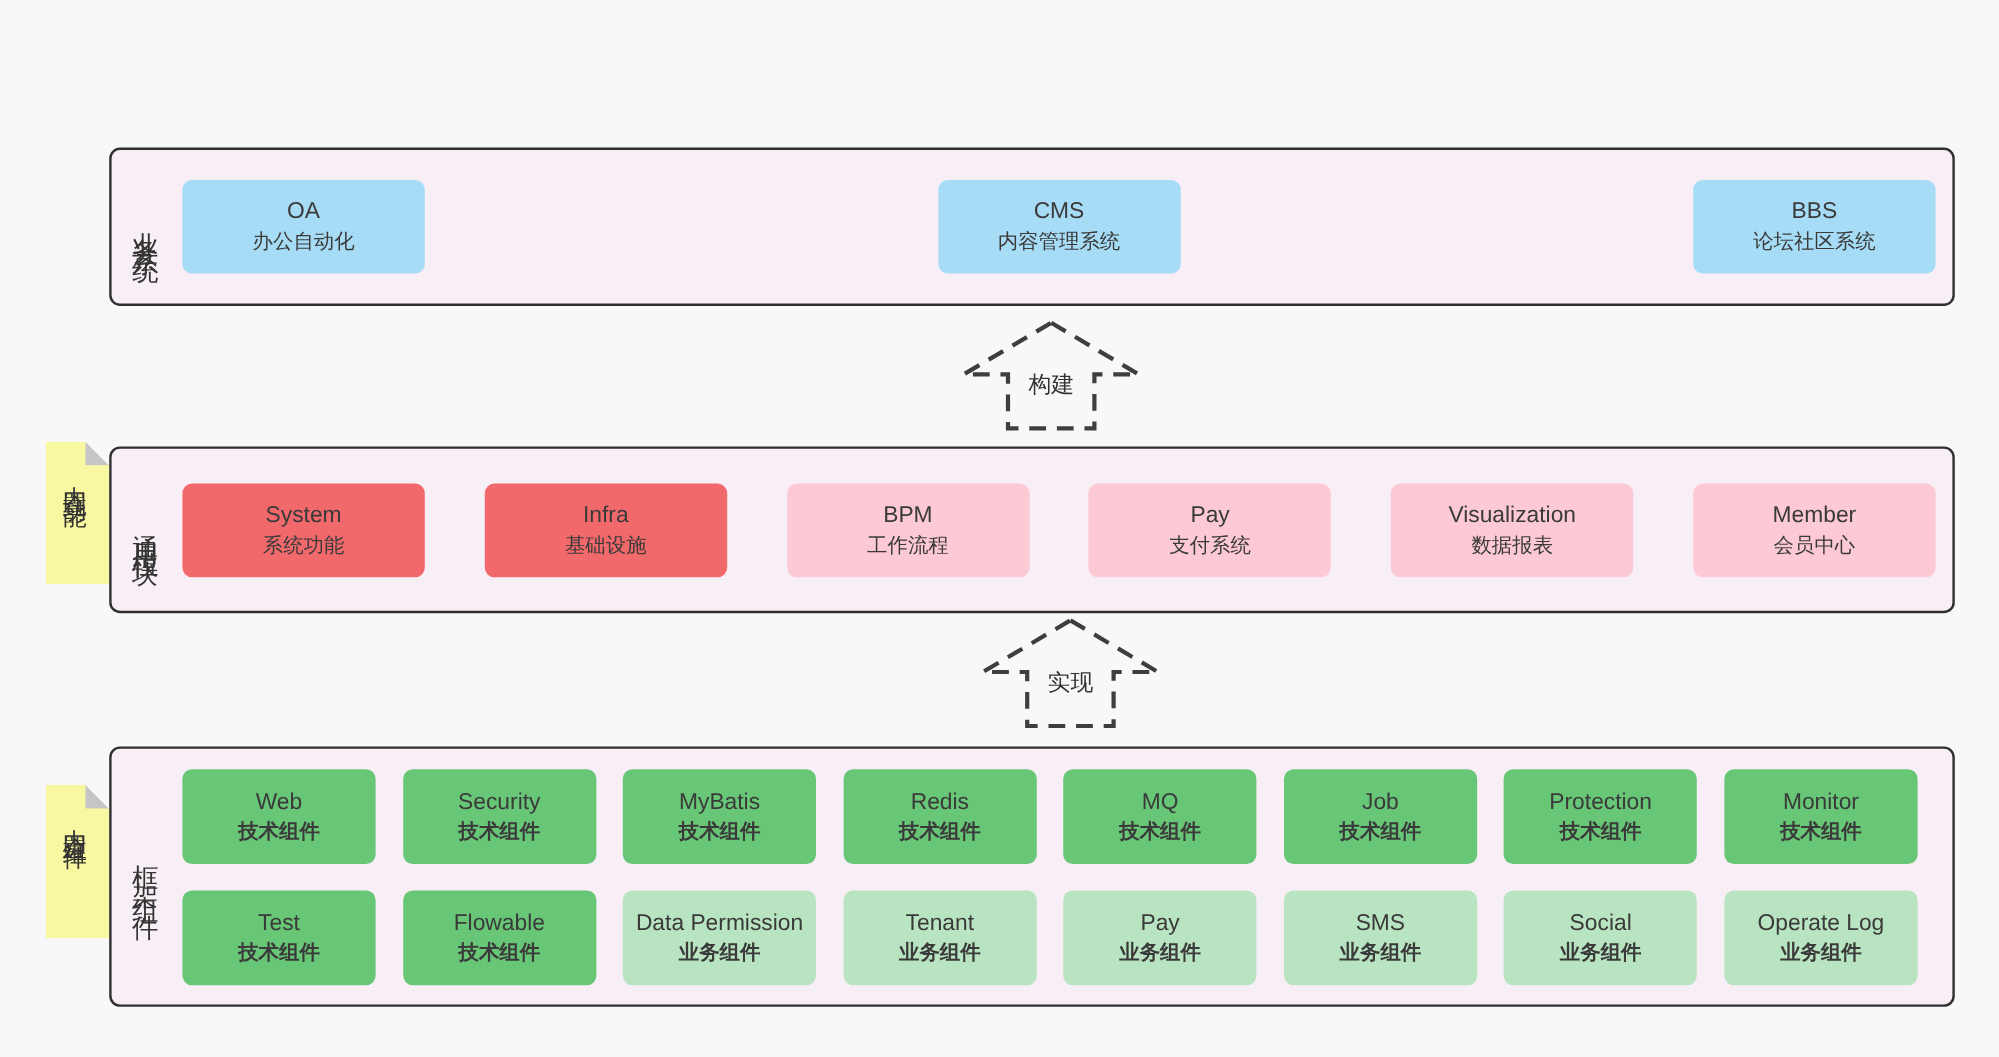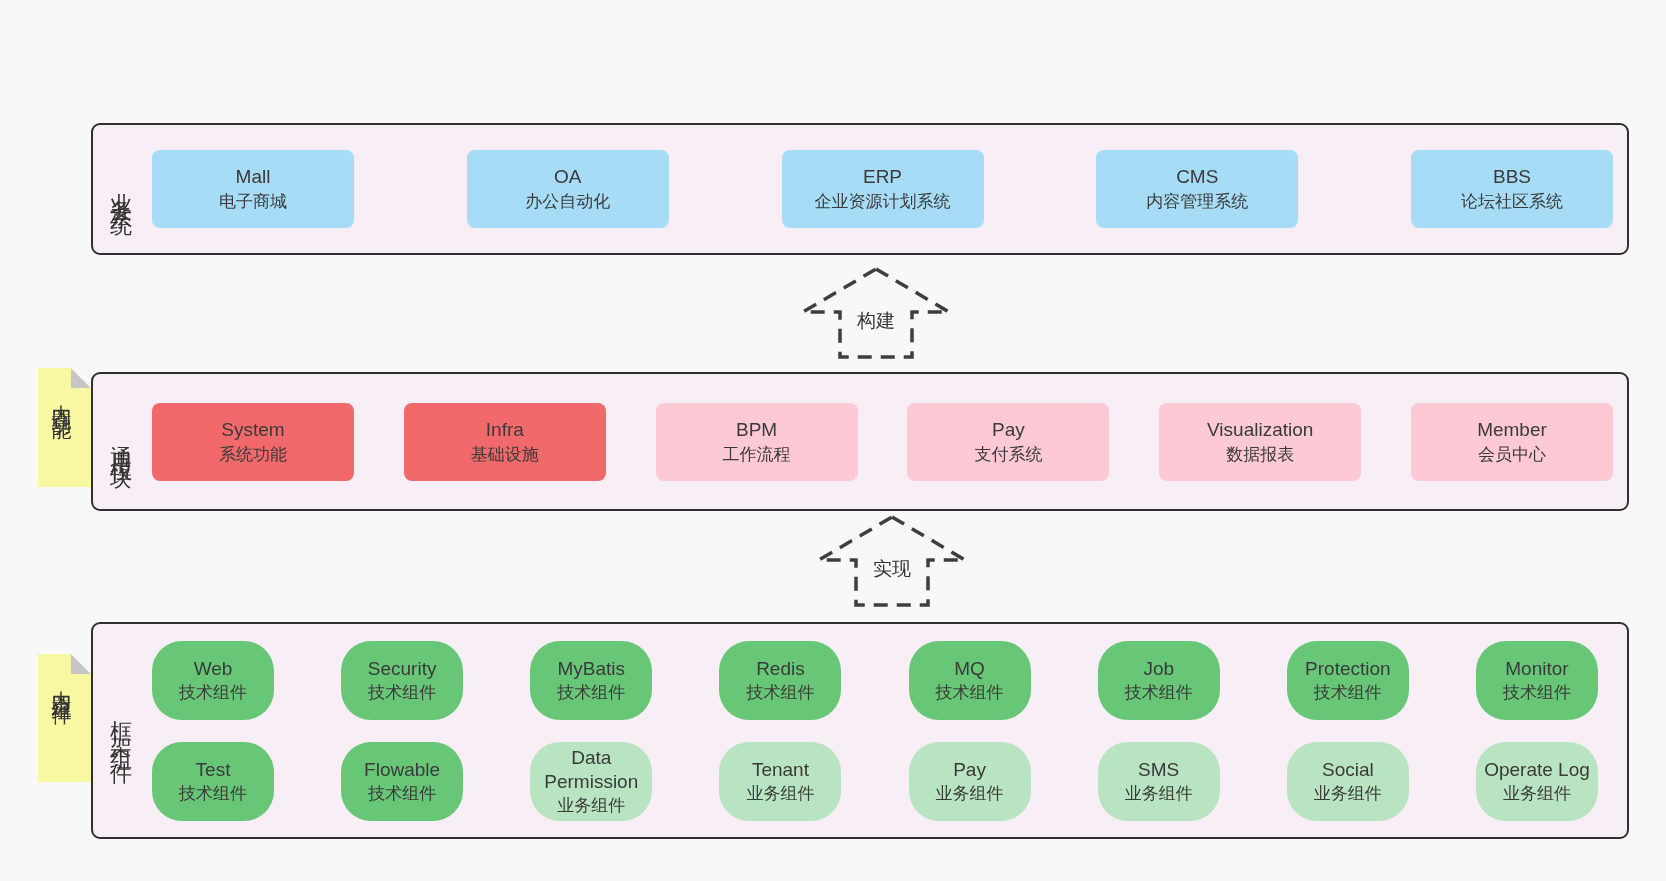--- a/index.html
+++ b/index.html
@@ -40,23 +40,23 @@
   .box-red        { background:#f2696c; }
   .box-pink       { background:#fcc9d5; }
   .box-green      { background:#68c777; }
   .box-lightgreen { background:#b9e4c1; }
 
   #band-framework .band-content {
     left:59px; right:29px; top:17px; bottom:16px;
     flex-direction:column; justify-content:space-between; align-items:stretch;
   }
   .fw-row { display:flex; justify-content:space-between; }
-  .fw-row .box { width:122px; height:79px;border-radius:30px; }
+  .fw-row .box { width:161px; height:79px; }
   .fw-row .box .en { line-height:24px; }
-  .fw-row .box .zh { line-height:23px; }
+  .fw-row .box .zh { line-height:23px;font-weight:bold; }
 
   .note {
     position:absolute; left:38px; width:53px; background:#f8f8a2;
     clip-path:polygon(0 0, calc(100% - 20px) 0, 100% 20px, 100% 100%, 0 100%);
   }
   #note-modules   { top:368px; height:119px; }
   #note-framework { top:654px; height:128px; }
   .note-fold {
     position:absolute; top:0; right:0; width:20px; height:20px;
     background:#c6c6c6; clip-path:polygon(0 0, 100% 100%, 0 100%);
@@ -76,30 +76,22 @@
     background:#f8f8f8; padding:0 4px; font-size:19px; color:#333; white-space:nowrap;text-align:center;
   }
 </style>
 </head>
 <body>
 
 <div class="band" id="band-business">
   <div class="band-label">业务系统</div>
   <div class="band-content">
     <div class="box box-blue">
-      <span class="en">Mall</span>
-      <span class="zh">电子商城</span>
-    </div>
-    <div class="box box-blue">
       <span class="en">OA</span>
       <span class="zh">办公自动化</span>
-    </div>
-    <div class="box box-blue">
-      <span class="en">ERP</span>
-      <span class="zh">企业资源计划系统</span>
     </div>
     <div class="box box-blue">
       <span class="en">CMS</span>
       <span class="zh">内容管理系统</span>
     </div>
     <div class="box box-blue">
       <span class="en">BBS</span>
       <span class="zh">论坛社区系统</span>
     </div>
   </div>

